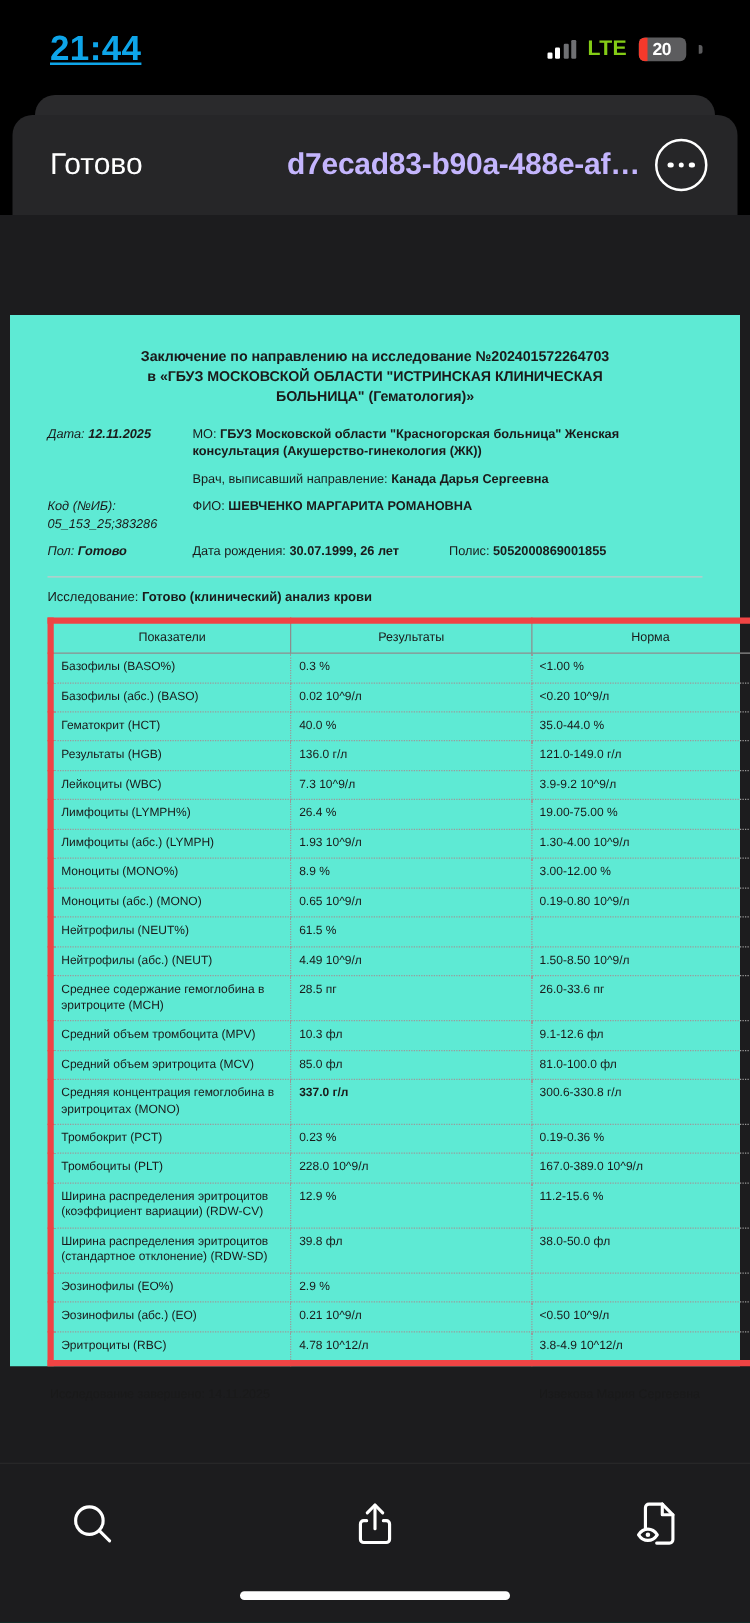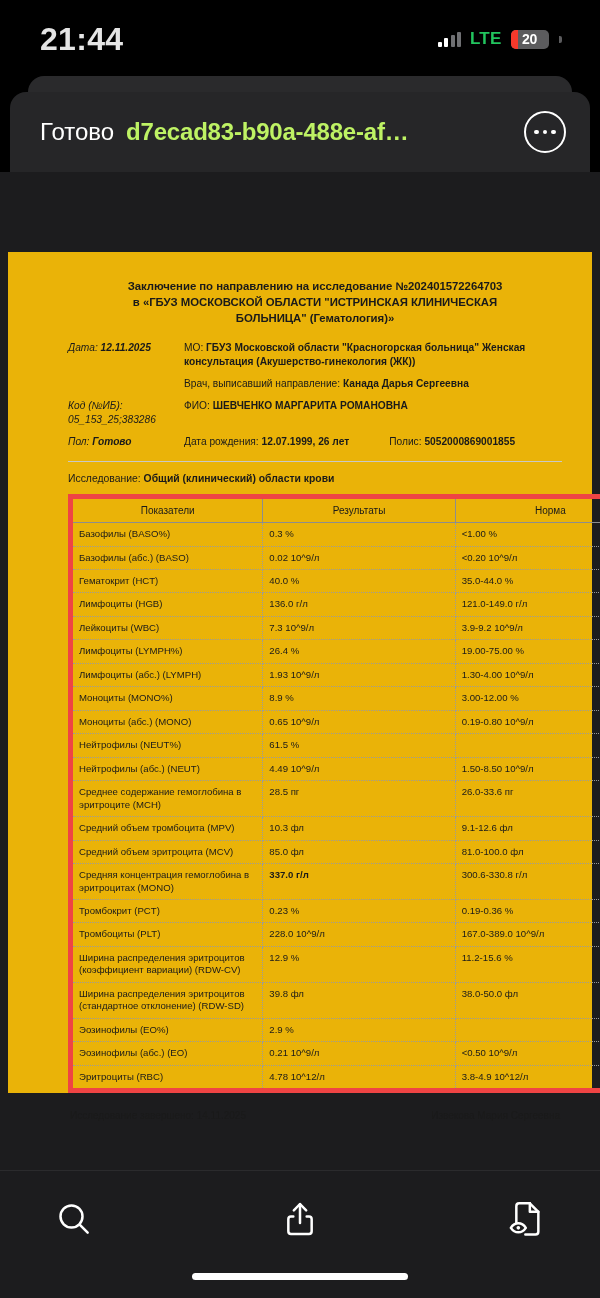--- a/index.html
+++ b/index.html
@@ -15,32 +15,33 @@
   }
 
   
   .statusbar{
     position:absolute; top:0; left:0; width:600px; height:72px;
     background:#000;
     display:flex; align-items:center; justify-content:space-between;
     padding:0 38px 0 40px;
   }
   .sb-time{
-    color:#e5e5e5; font-size:32px; font-weight:600; letter-spacing:.3px;
+    color:#0ea5e9; font-size:28px; font-weight:600; letter-spacing:.3px;
     margin-top:6px;
+    text-decoration:underline;
   }
   .sb-right{ display:flex; align-items:center; gap:9px; margin-top:6px; }
   .bars{ display:flex; align-items:flex-end; gap:2.5px; height:15px; }
   .bars i{ display:block; width:4px; border-radius:1px; background:#6f7073; }
   .bars i.on{ background:#fff; }
   .bars i:nth-child(1){ height:5px; }
   .bars i:nth-child(2){ height:9px; }
   .bars i:nth-child(3){ height:12px; }
   .bars i:nth-child(4){ height:15px; }
-  .lte{ color:#22c55e; font-size:17px; font-weight:600; letter-spacing:.2px; }
+  .lte{ color:#84cc16; font-size:17px; font-weight:600; letter-spacing:.2px; }
   .batt{
     position:relative; width:38px; height:19px; border-radius:5px;
     background:#5c5c5e; display:flex; align-items:center; justify-content:center;
     overflow:hidden;
   }
   .batt .fill{
     position:absolute; left:0; top:0; bottom:0; width:20%;
     background:#f5392b;
   }
   .batt .pct{
@@ -62,42 +63,41 @@
   .navbar{
     position:absolute; top:92px; left:10px; width:580px; height:80px;
     background:#262628; border-radius:16px 16px 0 0;
     display:flex; align-items:center;
   }
   .nav-done{
     color:#fff; font-size:24px; font-weight:400; margin-left:30px;
     white-space:nowrap;
   }
   .nav-title{
-    flex:1; color:#bef264; font-size:24px; font-weight:600;
-    text-align:left; white-space:nowrap; overflow:hidden;
+    flex:1; color:#c4b5fd; font-size:24px; font-weight:600;
+    text-align:right; white-space:nowrap; overflow:hidden;
     text-overflow:ellipsis; padding:0 12px; letter-spacing:-.2px;
   }
   .nav-more{
     width:42px; height:42px; border-radius:50%;
     border:2.2px solid #ffffff;
     display:flex; align-items:center; justify-content:center; gap:4px;
     margin-right:24px; flex:none;
   }
   .nav-more b{ width:4.5px; height:4.5px; border-radius:50%; background:#fff; display:block; }
 
   
   .doc-area{
     position:absolute; top:172px; left:0; width:600px; height:998px;
     background:#1c1c1e; overflow:hidden;
   }
   .page{
     position:absolute; top:80px; left:8px; width:584px; height:841px;
-    background:#eab308;
+    background:#5eead4;
     color:#1a1a1a;
-    padding-left:30px;
   }
   .page-inner{ padding:26px 30px 0 30px; }
 
   .doc-title{
     text-align:center; font-size:11.4px; font-weight:700; line-height:1.42;
     letter-spacing:-.05px; margin:0 6px 14px 6px;
   }
 
   .meta{ font-size:10.2px; line-height:1.38; }
   .meta-row{ display:flex; margin-bottom:2px; }
@@ -245,36 +245,36 @@
           <div class="meta-gap"></div>
 
           <div class="meta-row">
             <div class="meta-left">
               <span>Пол:</span>
               <b class="v">Готово</b>
             </div>
             <div class="meta-right meta-row2">
               <div>
                 <span>Дата рождения:</span>
-                <b class="v">12.07.1999, 26 лет</b>
+                <b class="v">30.07.1999, 26 лет</b>
               </div>
               <div class="meta-pol">
                 <span>Полис:</span>
                 <b class="v">5052000869001855</b>
               </div>
             </div>
           </div>
 
         </div>
 
         <hr class="sep">
 
         <div class="study-line">
           <span>Исследование:</span>
-          <b>Общий (клинический) области крови</b>
+          <b>Готово (клинический) анализ крови</b>
         </div>
 
         <table class="labs">
           <thead>
             <tr>
               <th>Показатели</th>
               <th>Результаты</th>
               <th>Норма</th>
             </tr>
           </thead>
@@ -288,21 +288,21 @@
                 <td class="c-name">Базофилы (абс.) (BASO)</td>
                 <td class="c-res">0.02 10^9/л</td>
                 <td class="c-norm">&lt;0.20 10^9/л</td>
               </tr>
               <tr>
                 <td class="c-name">Гематокрит (HCT)</td>
                 <td class="c-res">40.0 %</td>
                 <td class="c-norm">35.0-44.0 %</td>
               </tr>
               <tr>
-                <td class="c-name">Лимфоциты (HGB)</td>
+                <td class="c-name">Результаты (HGB)</td>
                 <td class="c-res">136.0 г/л</td>
                 <td class="c-norm">121.0-149.0 г/л</td>
               </tr>
               <tr>
                 <td class="c-name">Лейкоциты (WBC)</td>
                 <td class="c-res">7.3 10^9/л</td>
                 <td class="c-norm">3.9-9.2 10^9/л</td>
               </tr>
               <tr>
                 <td class="c-name">Лимфоциты (LYMPH%)</td>

